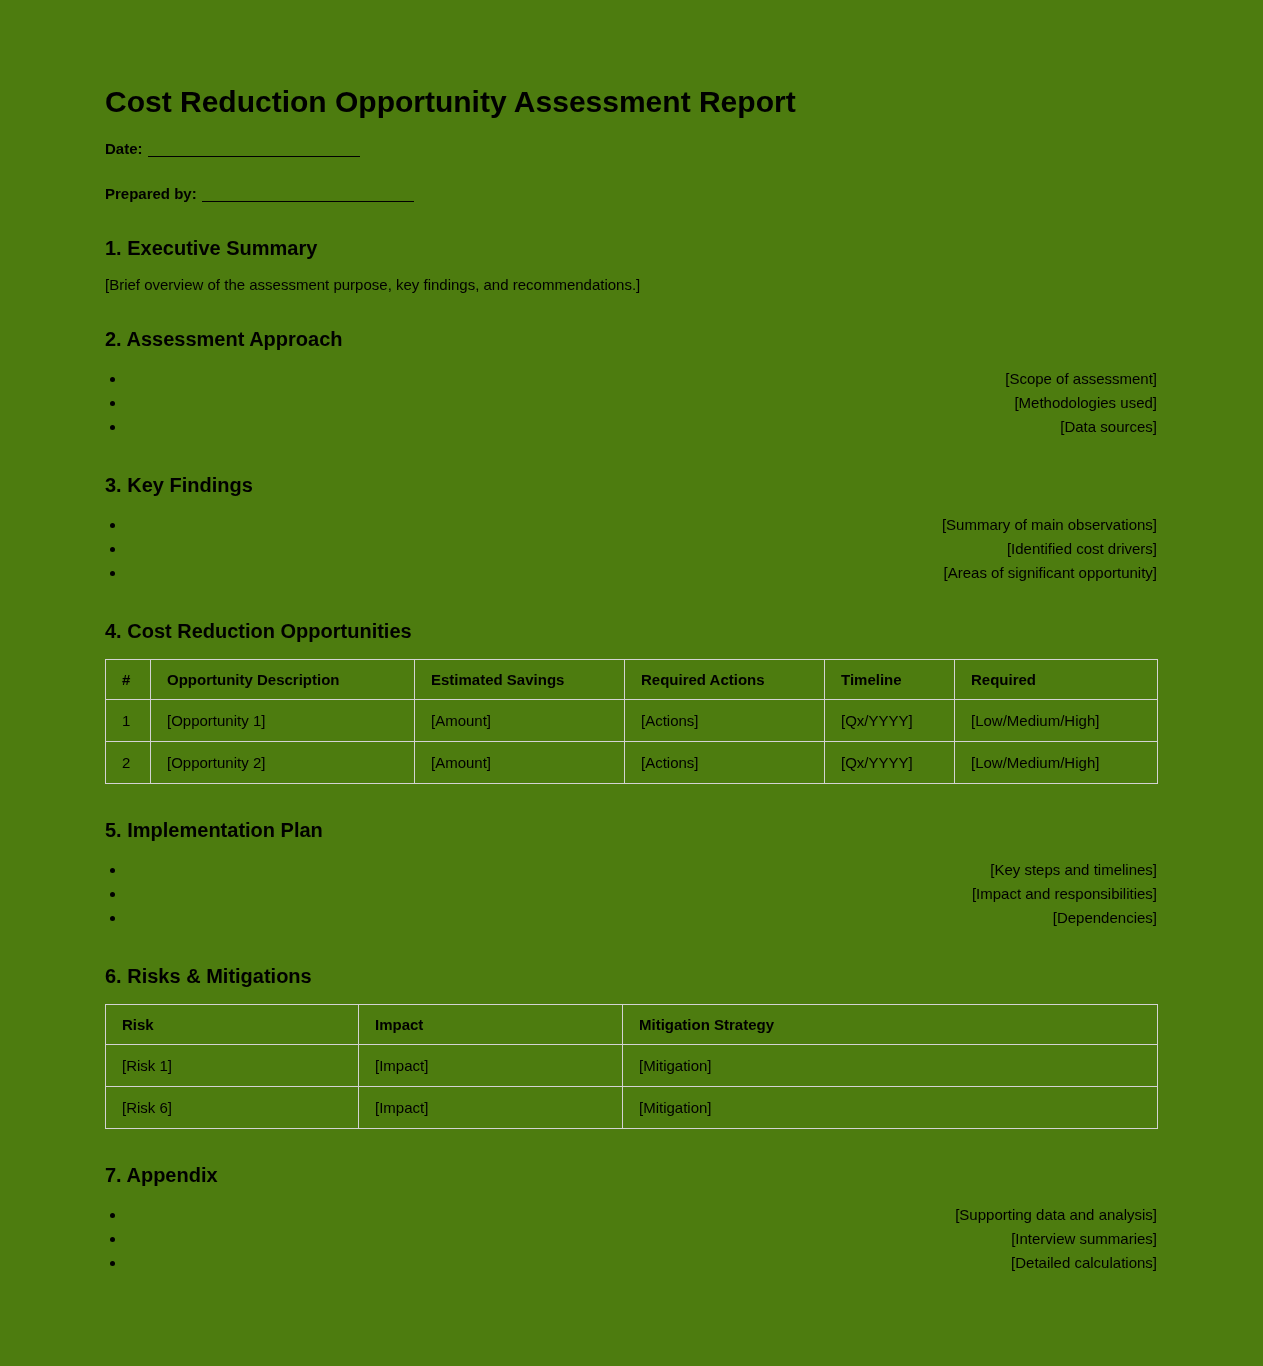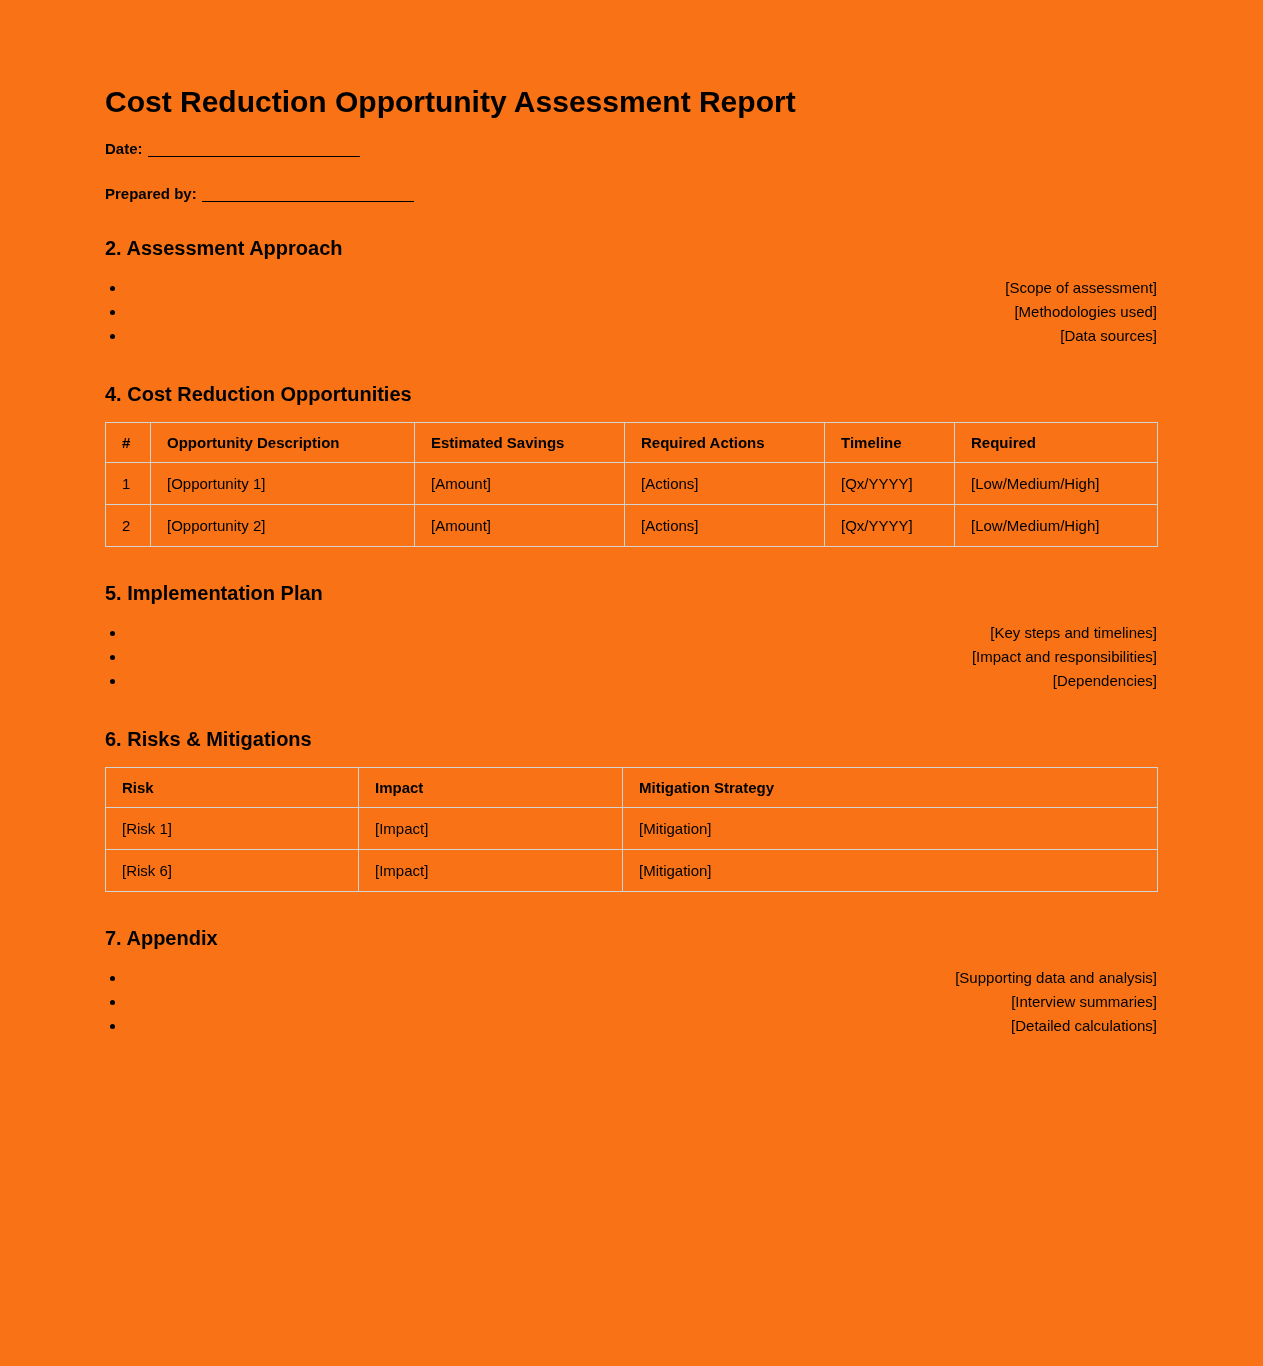--- a/index.html
+++ b/index.html
@@ -6,21 +6,21 @@
   html, body {
     margin: 0;
     padding: 0;
     background: #ffffff;
     color: #000000;
     font-family: "Liberation Sans", sans-serif;
   }
   .page {
     width: 1263px;
     height: 1366px;
-    background: #f97316;
+    background: #4d7c0f;
     padding: 87px 106px 0 105px;
     overflow: hidden;
   }
   .doc-title {
     font-size: 30px;
     line-height: 1;
     font-weight: bold;
     margin: 0 0 23px 0;
   }
   .field-line {
@@ -87,30 +87,42 @@
   <h1 class="doc-title">Cost Reduction Opportunity Assessment Report</h1>
 
   <p class="field-line">
     <span class="field-label">Date:</span><span class="blank-line"></span>
   </p>
 
   <p class="field-line">
     <span class="field-label">Prepared by:</span><span class="blank-line"></span>
   </p>
 
+  <div class="section">
+    <h2 class="section-heading">1. Executive Summary</h2>
+    <p class="placeholder-paragraph">[Brief overview of the assessment purpose, key findings, and recommendations.]</p>
+  </div>
 
   <div class="section">
     <h2 class="section-heading">2. Assessment Approach</h2>
     <ul class="bullet-list">
       <li>[Scope of assessment]</li>
       <li>[Methodologies used]</li>
       <li>[Data sources]</li>
     </ul>
   </div>
 
+  <div class="section">
+    <h2 class="section-heading">3. Key Findings</h2>
+    <ul class="bullet-list">
+      <li>[Summary of main observations]</li>
+      <li>[Identified cost drivers]</li>
+      <li>[Areas of significant opportunity]</li>
+    </ul>
+  </div>
 
   <div class="section">
     <h2 class="section-heading">4. Cost Reduction Opportunities</h2>
     <table class="doc-table">
       <colgroup>
         <col style="width:45px">
         <col style="width:264px">
         <col style="width:210px">
         <col style="width:200px">
         <col style="width:130px">

